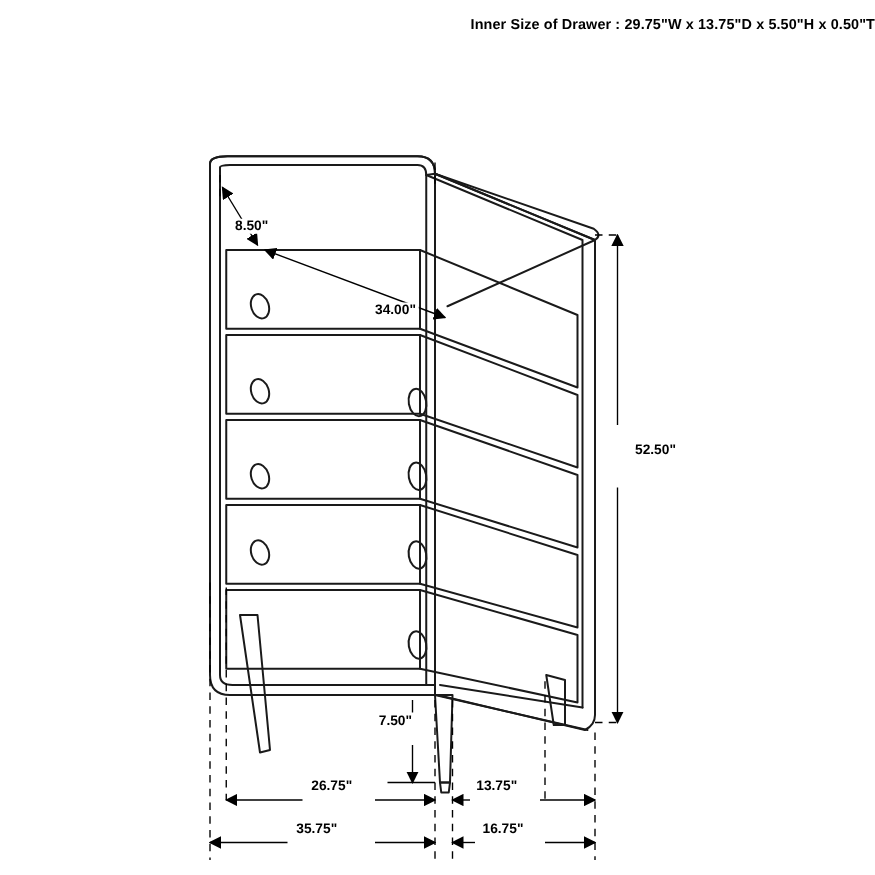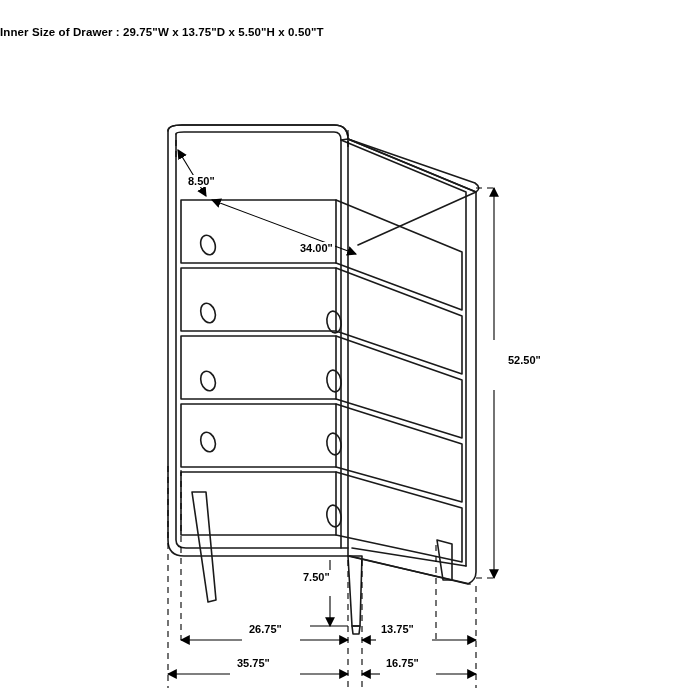--- a/index.html
+++ b/index.html
@@ -14,26 +14,25 @@
     color: #000000;
     position: relative;
     overflow: hidden;
   }
 
   .title {
     position: absolute;
     top: 14px;
     left: 0;
     width: 700px;
-    text-align: left;
+    text-align: right;
     font-size: 11.5px;
     font-weight: bold;
     letter-spacing: 0.1px;
     color: #000;
-    margin-top: 12px;
   }
 
   .canvas {
     position: absolute;
     top: 0;
     left: 0;
     width: 700px;
     height: 700px;
   }
 

